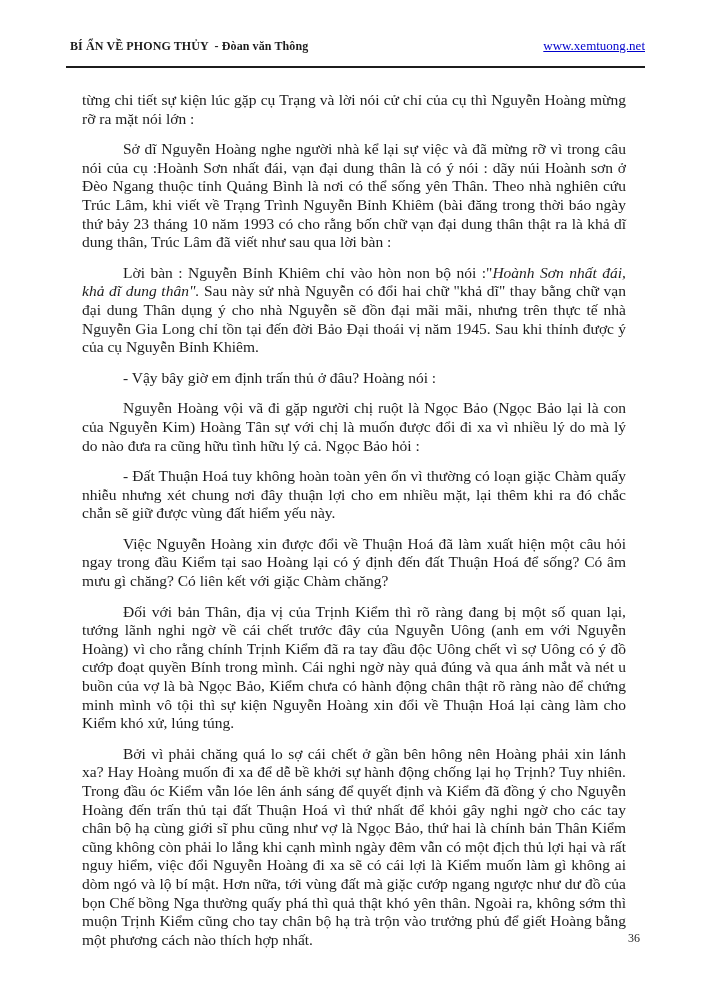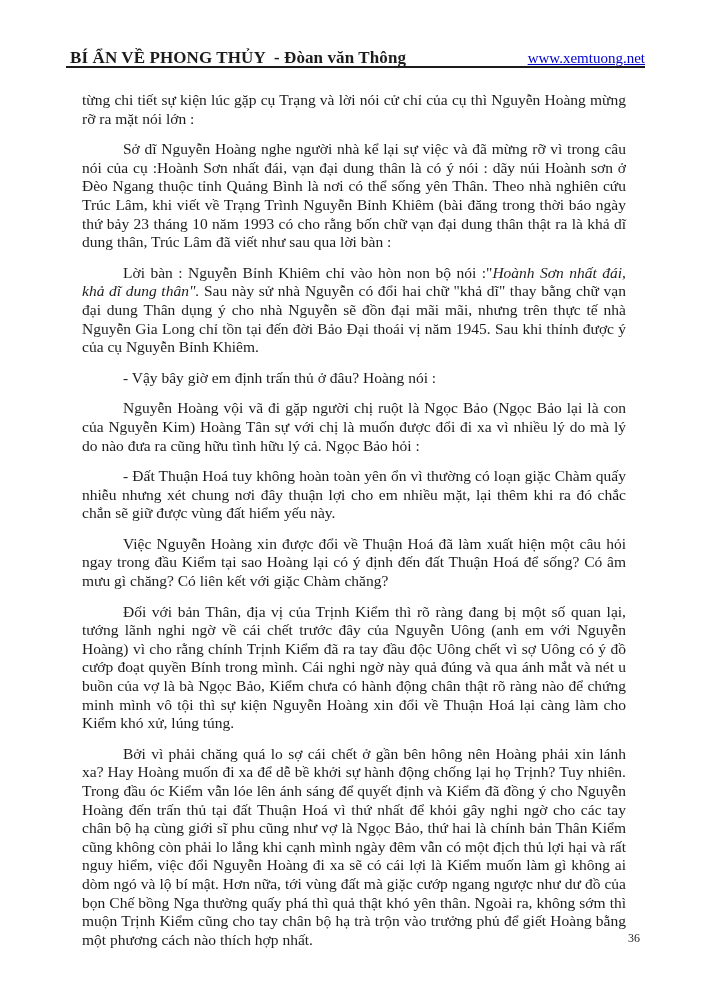--- a/index.html
+++ b/index.html
@@ -20,30 +20,29 @@
     position: absolute;
     left: 70px;
     top: 38px;
     width: 575px;
     display: flex;
     justify-content: space-between;
     align-items: baseline;
   }
   .book-title {
     font-weight: bold;
-    font-size: 17px;
+    font-size: 12px;
     white-space: pre;
     letter-spacing: 0.1px;
   }
   .site-link {
-    font-size: 15px;
+    font-size: 13px;
     color: #0000cc;
     text-decoration: underline;
     cursor: pointer;
-    margin-top: 12px;
   }
   .rule {
     position: absolute;
     left: 66px;
     top: 66px;
     width: 579px;
     border-top: 2px solid #1c1c1c;
   }
   .body-text {
     position: absolute;

